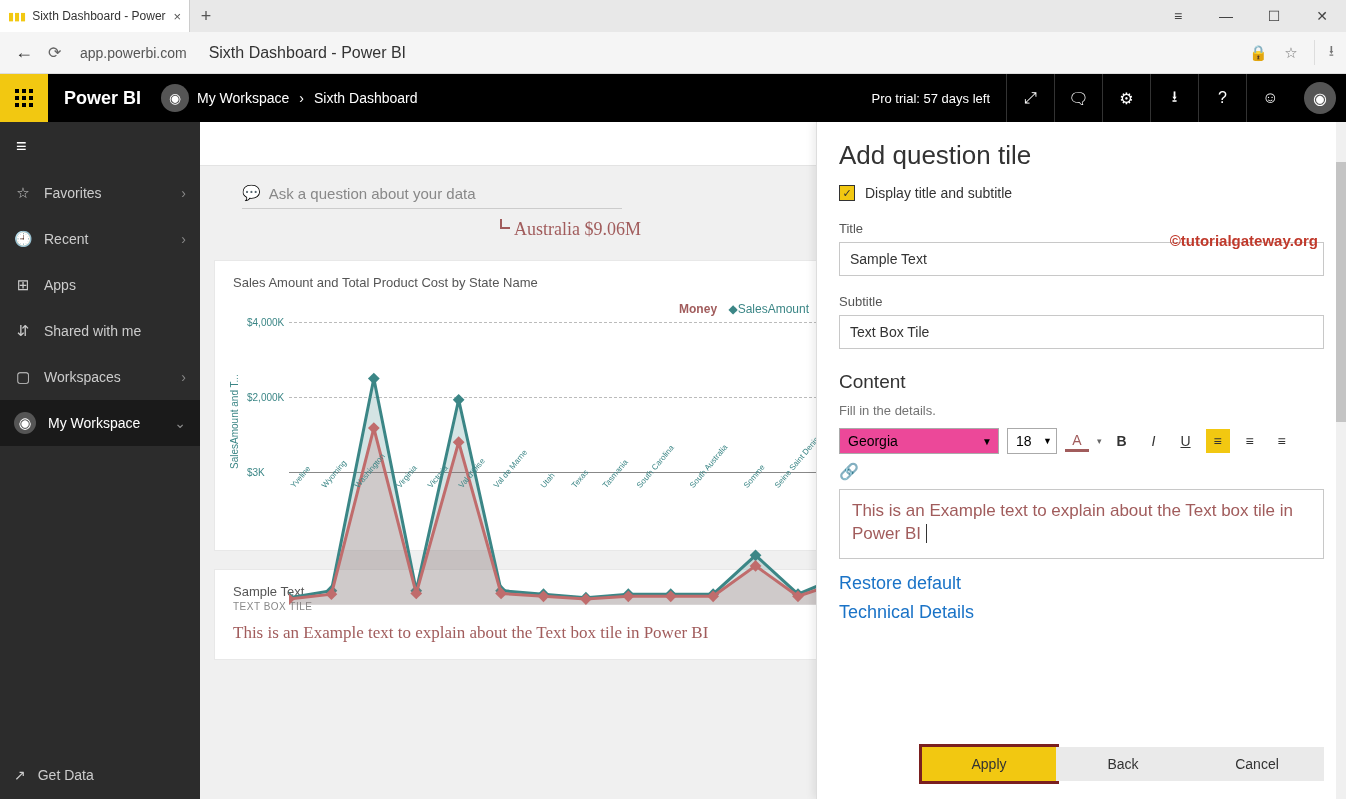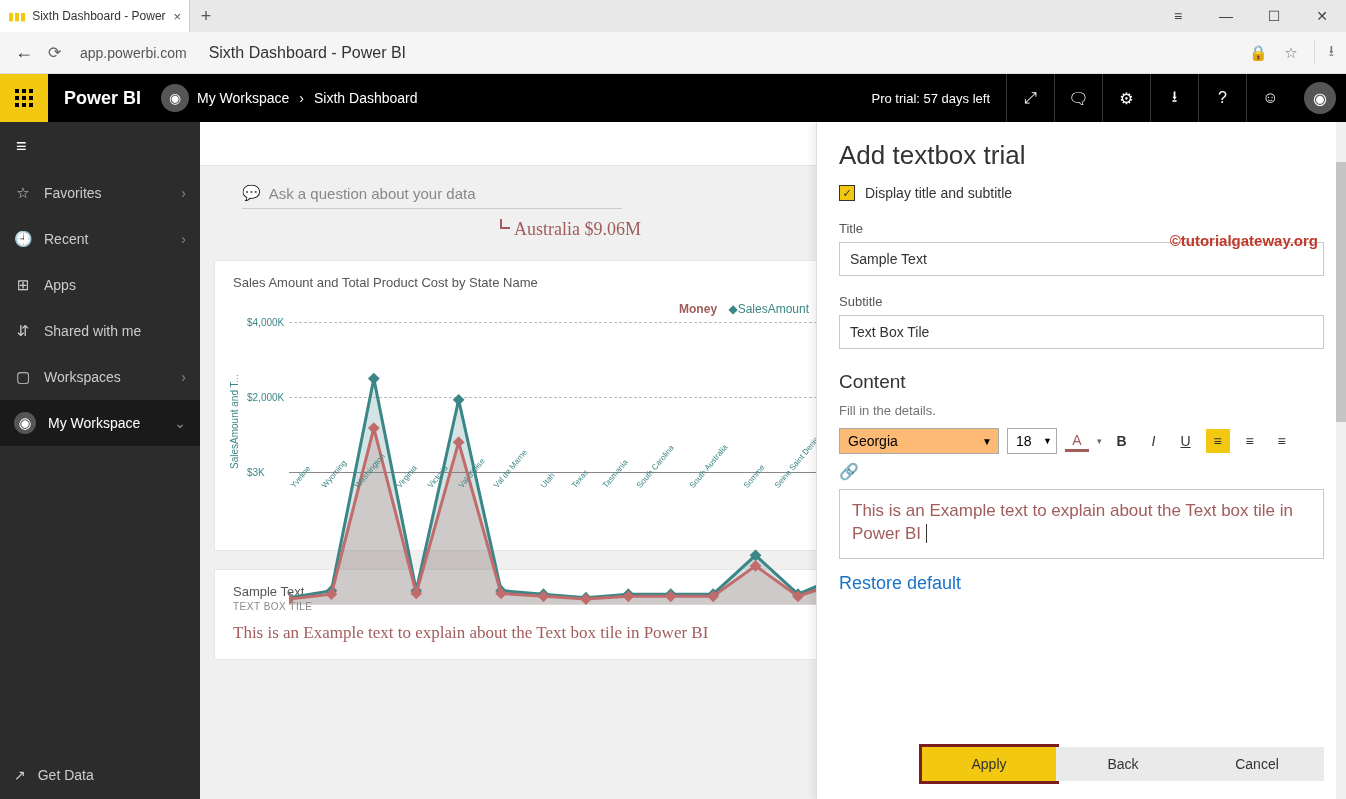--- a/index.html
+++ b/index.html
@@ -76,21 +76,21 @@
   
   .pane { position:absolute; top:122px; right:0; width:530px; bottom:0; background:#fff; border-left:1px solid #ddd; box-shadow:-3px 0 8px rgba(0,0,0,0.08); padding:18px 22px; display:flex; flex-direction:column;}
   .pane h1 { font-size:26px; font-weight:300; color:#333; margin-bottom:14px;}
   .pane .chk-row { display:flex; align-items:center; gap:10px; font-size:14px; color:#333; margin-bottom:14px;}
   .chk { width:16px; height:16px; background:#f2c811; border:1px solid #333; display:flex; align-items:center; justify-content:center; font-size:11px;}
   .field-label { font-size:13px; color:#555; margin:6px 0 6px;}
   .text-input { width:100%; border:1px solid #c8c8c8; padding:8px 10px; font-size:14px; color:#333; margin-bottom:12px;}
   .section-h { font-size:19px; color:#333; margin:10px 0 10px; font-weight:400;}
   .hint { font-size:13px; color:#737373; margin-bottom:10px;}
   .format-row { display:flex; align-items:center; gap:8px; margin-bottom:8px;}
-  .font-select { border:1px solid #aaa; padding:4px 24px 4px 8px; font-size:14px; width:160px; position:relative; background:#fdba74;}
+  .font-select { border:1px solid #aaa; padding:4px 24px 4px 8px; font-size:14px; width:160px; position:relative; background:#ec4899;}
   .font-select .caret { position:absolute; right:6px; top:7px; font-size:10px;}
   .size-select { border:1px solid #aaa; padding:4px 18px 4px 8px; font-size:14px; width:50px; position:relative;}
   .size-select .caret { position:absolute; right:4px; top:7px; font-size:9px;}
   .fmt-btn { width:24px; height:24px; display:flex; align-items:center; justify-content:center; font-size:14px; color:#333;}
   .fmt-btn.hl { background:#f2c811;}
   .fmt-btn.font-color { color:#a15c5c; border-bottom:3px solid #a15c5c; height:22px;}
   .link-row { margin-bottom:8px; color:#666;}
   .editor { border:1px solid #c8c8c8; padding:10px 12px; font-family:Georgia,serif; color:#a15c5c; font-size:17px; min-height:70px; line-height:1.35;}
   .link-action { color:#1a73c7; font-size:18px; margin-top:14px; cursor:pointer;}
   .pane-scroll { position:absolute; right:0; top:0; bottom:0; width:10px; background:#f0f0f0;}
@@ -330,21 +330,21 @@
 
     <div class="text-tile">
       <div class="tt-title">Sample Text</div>
       <div class="tt-sub">TEXT BOX TILE</div>
       <div class="tt-content">This is an Example text to explain about the Text box tile in Power BI</div>
     </div>
   </div>
 </div>
 
 <div class="pane">
-  <h1>Add textbox trial</h1>
+  <h1>Add question tile</h1>
   <div class="chk-row">
     <div class="chk">✓</div>
     <span>Display title and subtitle</span>
   </div>
   <div class="field-label">Title</div>
   <input class="text-input" value="Sample Text" style="">
   <div class="field-label">Subtitle</div>
   <input class="text-input" value="Text Box Tile" style="">
   <div class="section-h">Content</div>
   <div class="hint">Fill in the details.</div>
@@ -362,20 +362,21 @@
     <div class="fmt-btn">
         <u>U</u>
       </div>
     <div class="fmt-btn hl">≡</div>
     <div class="fmt-btn">≡</div>
     <div class="fmt-btn">≡</div>
   </div>
   <div class="link-row">🔗</div>
   <div class="editor"><span>This is an Example text to explain about the Text box tile in Power BI</span><span style="border-right:1px solid #333;">&nbsp;</span></div>
   <div class="link-action">Restore default</div>
+  <div class="link-action" style="margin-top:8px;">Technical Details</div>
 
   <div class="pane-footer">
     <button class="btn apply">Apply</button>
     <button class="btn">Back</button>
     <button class="btn">Cancel</button>
   </div>
   <div class="pane-scroll">
       <div class="thumb"></div>
     </div>
   <div class="watermark">©tutorialgateway.org</div>

